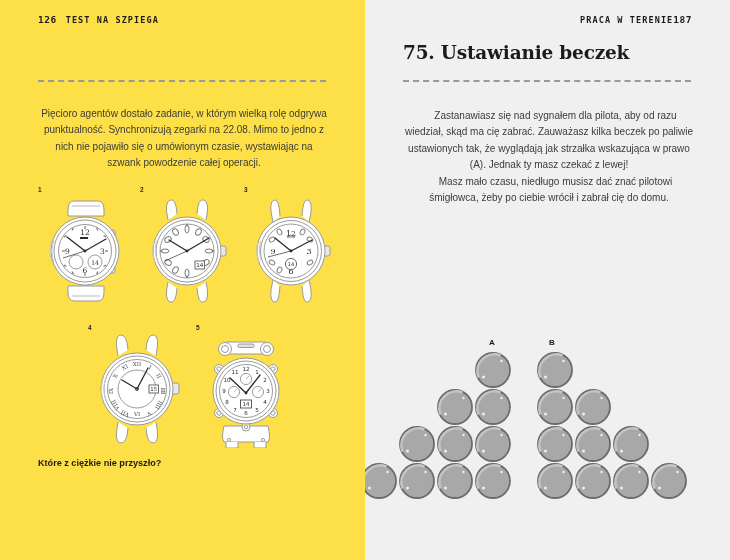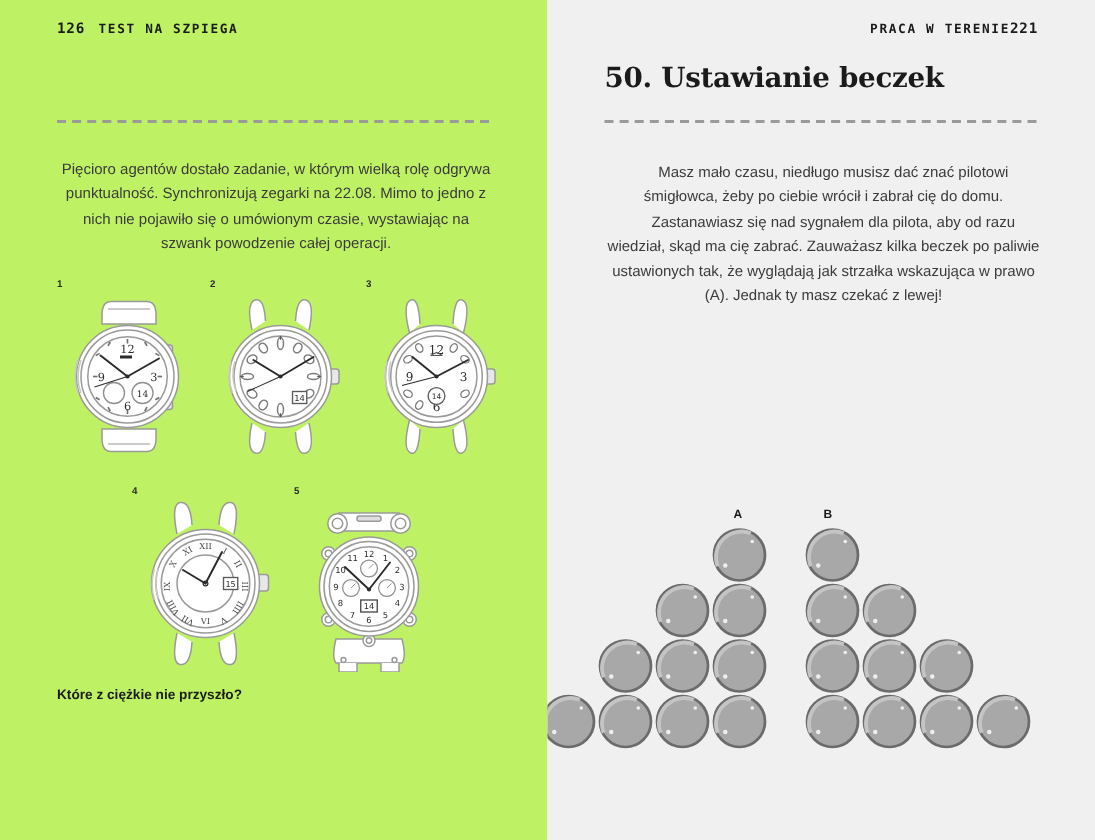--- a/index.html
+++ b/index.html
@@ -4,21 +4,21 @@
 <style>
   html,body{margin:0;padding:0;}
   body{
     width:730px;height:560px;
     background:#ffffff;
     font-family:"Liberation Sans", sans-serif;
     overflow:hidden;
   }
   .spread{position:relative;width:730px;height:560px;display:flex;}
   .page{position:relative;height:560px;box-sizing:border-box;}
-  .page-left{width:365px;background:#bef264;padding:0 28px;}
+  .page-left{width:365px;background:#fde047;padding:0 28px;}
   .page-right{width:365px;background:#f0f0f0;padding:0 28px;}
 
   
   .runhead{
     position:absolute;top:14px;
     font-family:"DejaVu Sans Mono","Liberation Mono",monospace;
     font-size:8.5px;font-weight:700;color:#1b1b1b;
     letter-spacing:1.1px;white-space:nowrap;
   }
   .runhead-left{left:38px;}
@@ -325,29 +325,29 @@
         </svg>
       </div>
     </div>
 
     <div class="prompt" style="top:458px;">Które z ciężkie nie przyszło?</div>
   </div>
 
   <div class="page page-right">
 
     <div class="runhead runhead-right">
-      <span class="rh-title">PRACA W TERENIE</span><span class="folio">221</span>
-    </div>
-
-    <div class="chapter-title">50. Ustawianie beczek</div>
+      <span class="rh-title">PRACA W TERENIE</span><span class="folio">187</span>
+    </div>
+
+    <div class="chapter-title">75. Ustawianie beczek</div>
     <div class="rule"></div>
 
     <div class="body-copy" style="top:108px;">
+      <p class="ind">Zastanawiasz się nad sygnałem dla pilota, aby od razu wiedział, skąd ma cię zabrać. Zauważasz kilka beczek po paliwie ustawionych tak, że wyglądają jak strzałka wskazująca w prawo (A). Jednak ty masz czekać z lewej!</p>
       <p class="ind">Masz mało czasu, niedługo musisz dać znać pilotowi śmigłowca, żeby po ciebie wrócił i zabrał cię do domu.</p>
-      <p class="ind">Zastanawiasz się nad sygnałem dla pilota, aby od razu wiedział, skąd ma cię zabrać. Zauważasz kilka beczek po paliwie ustawionych tak, że wyglądają jak strzałka wskazująca w prawo (A). Jednak ty masz czekać z lewej!</p>
       <div class="spacer"></div>
     </div>
 
     <div class="barrel-area">
       <div class="grp-label" style="left:124px;top:8px;">A</div>
       <div class="grp-label" style="left:184px;top:8px;">B</div>
 
       <svg width="365" height="200" viewBox="0 0 365 200" style="position:absolute;left:0;top:20px;">
         <defs>
           <g id="barrel">

